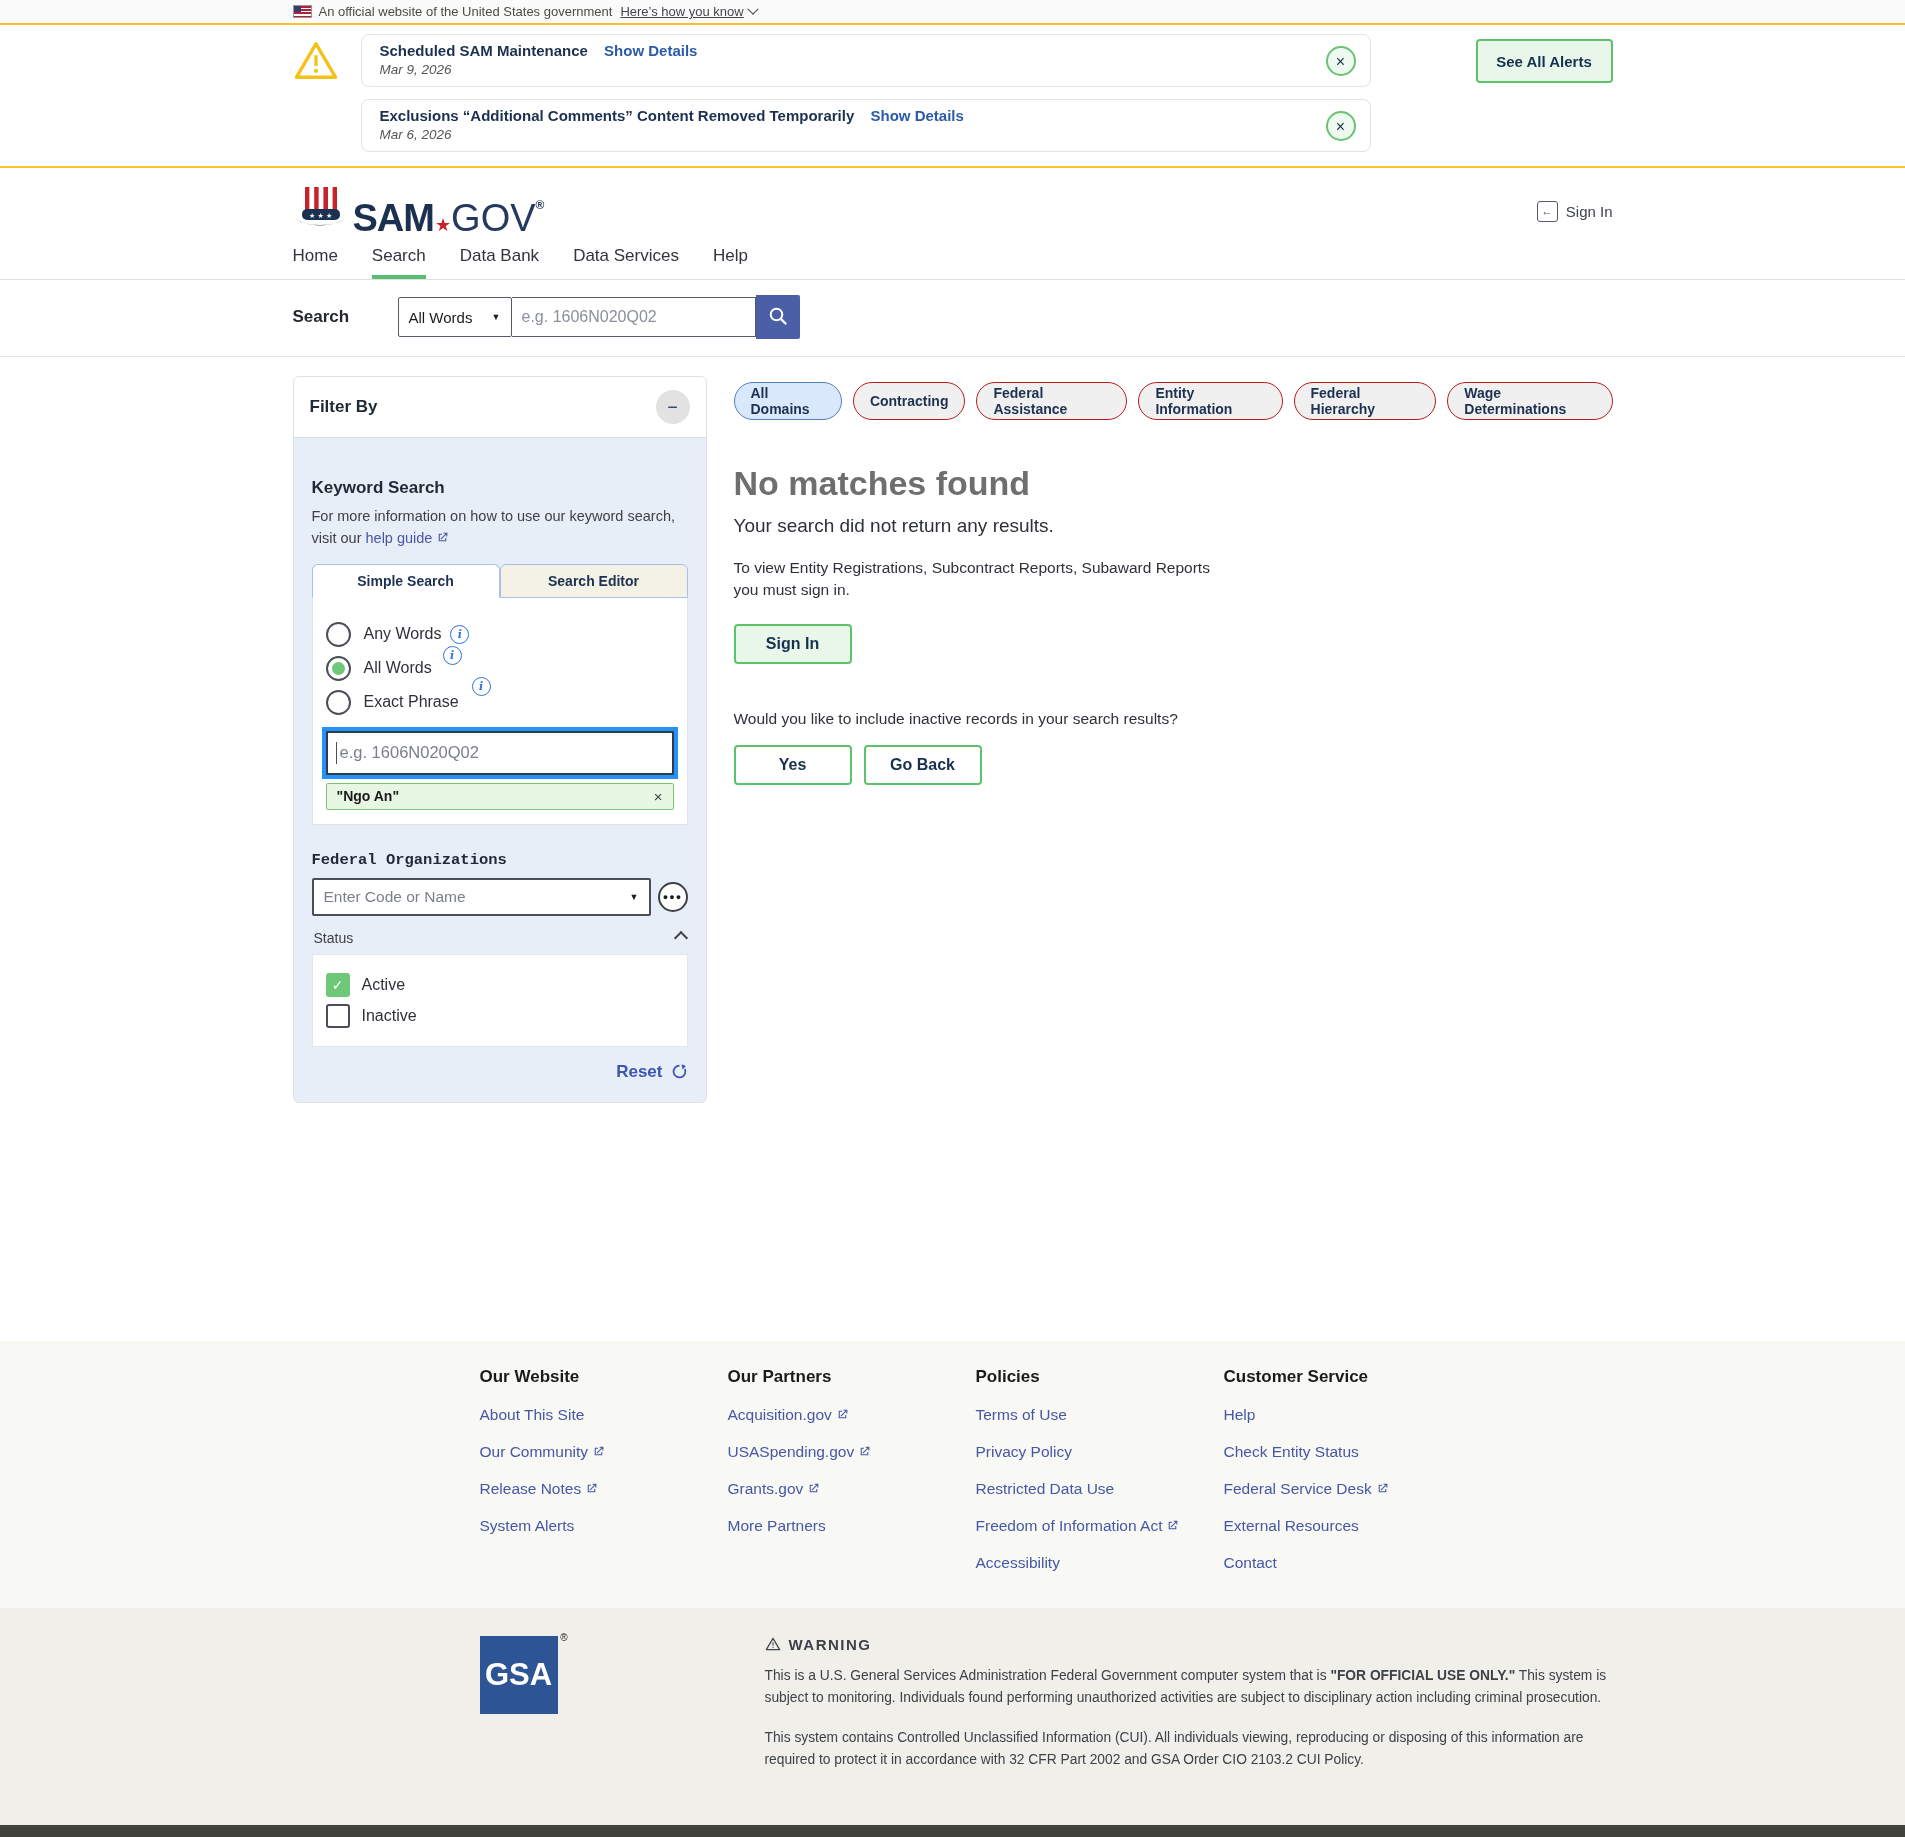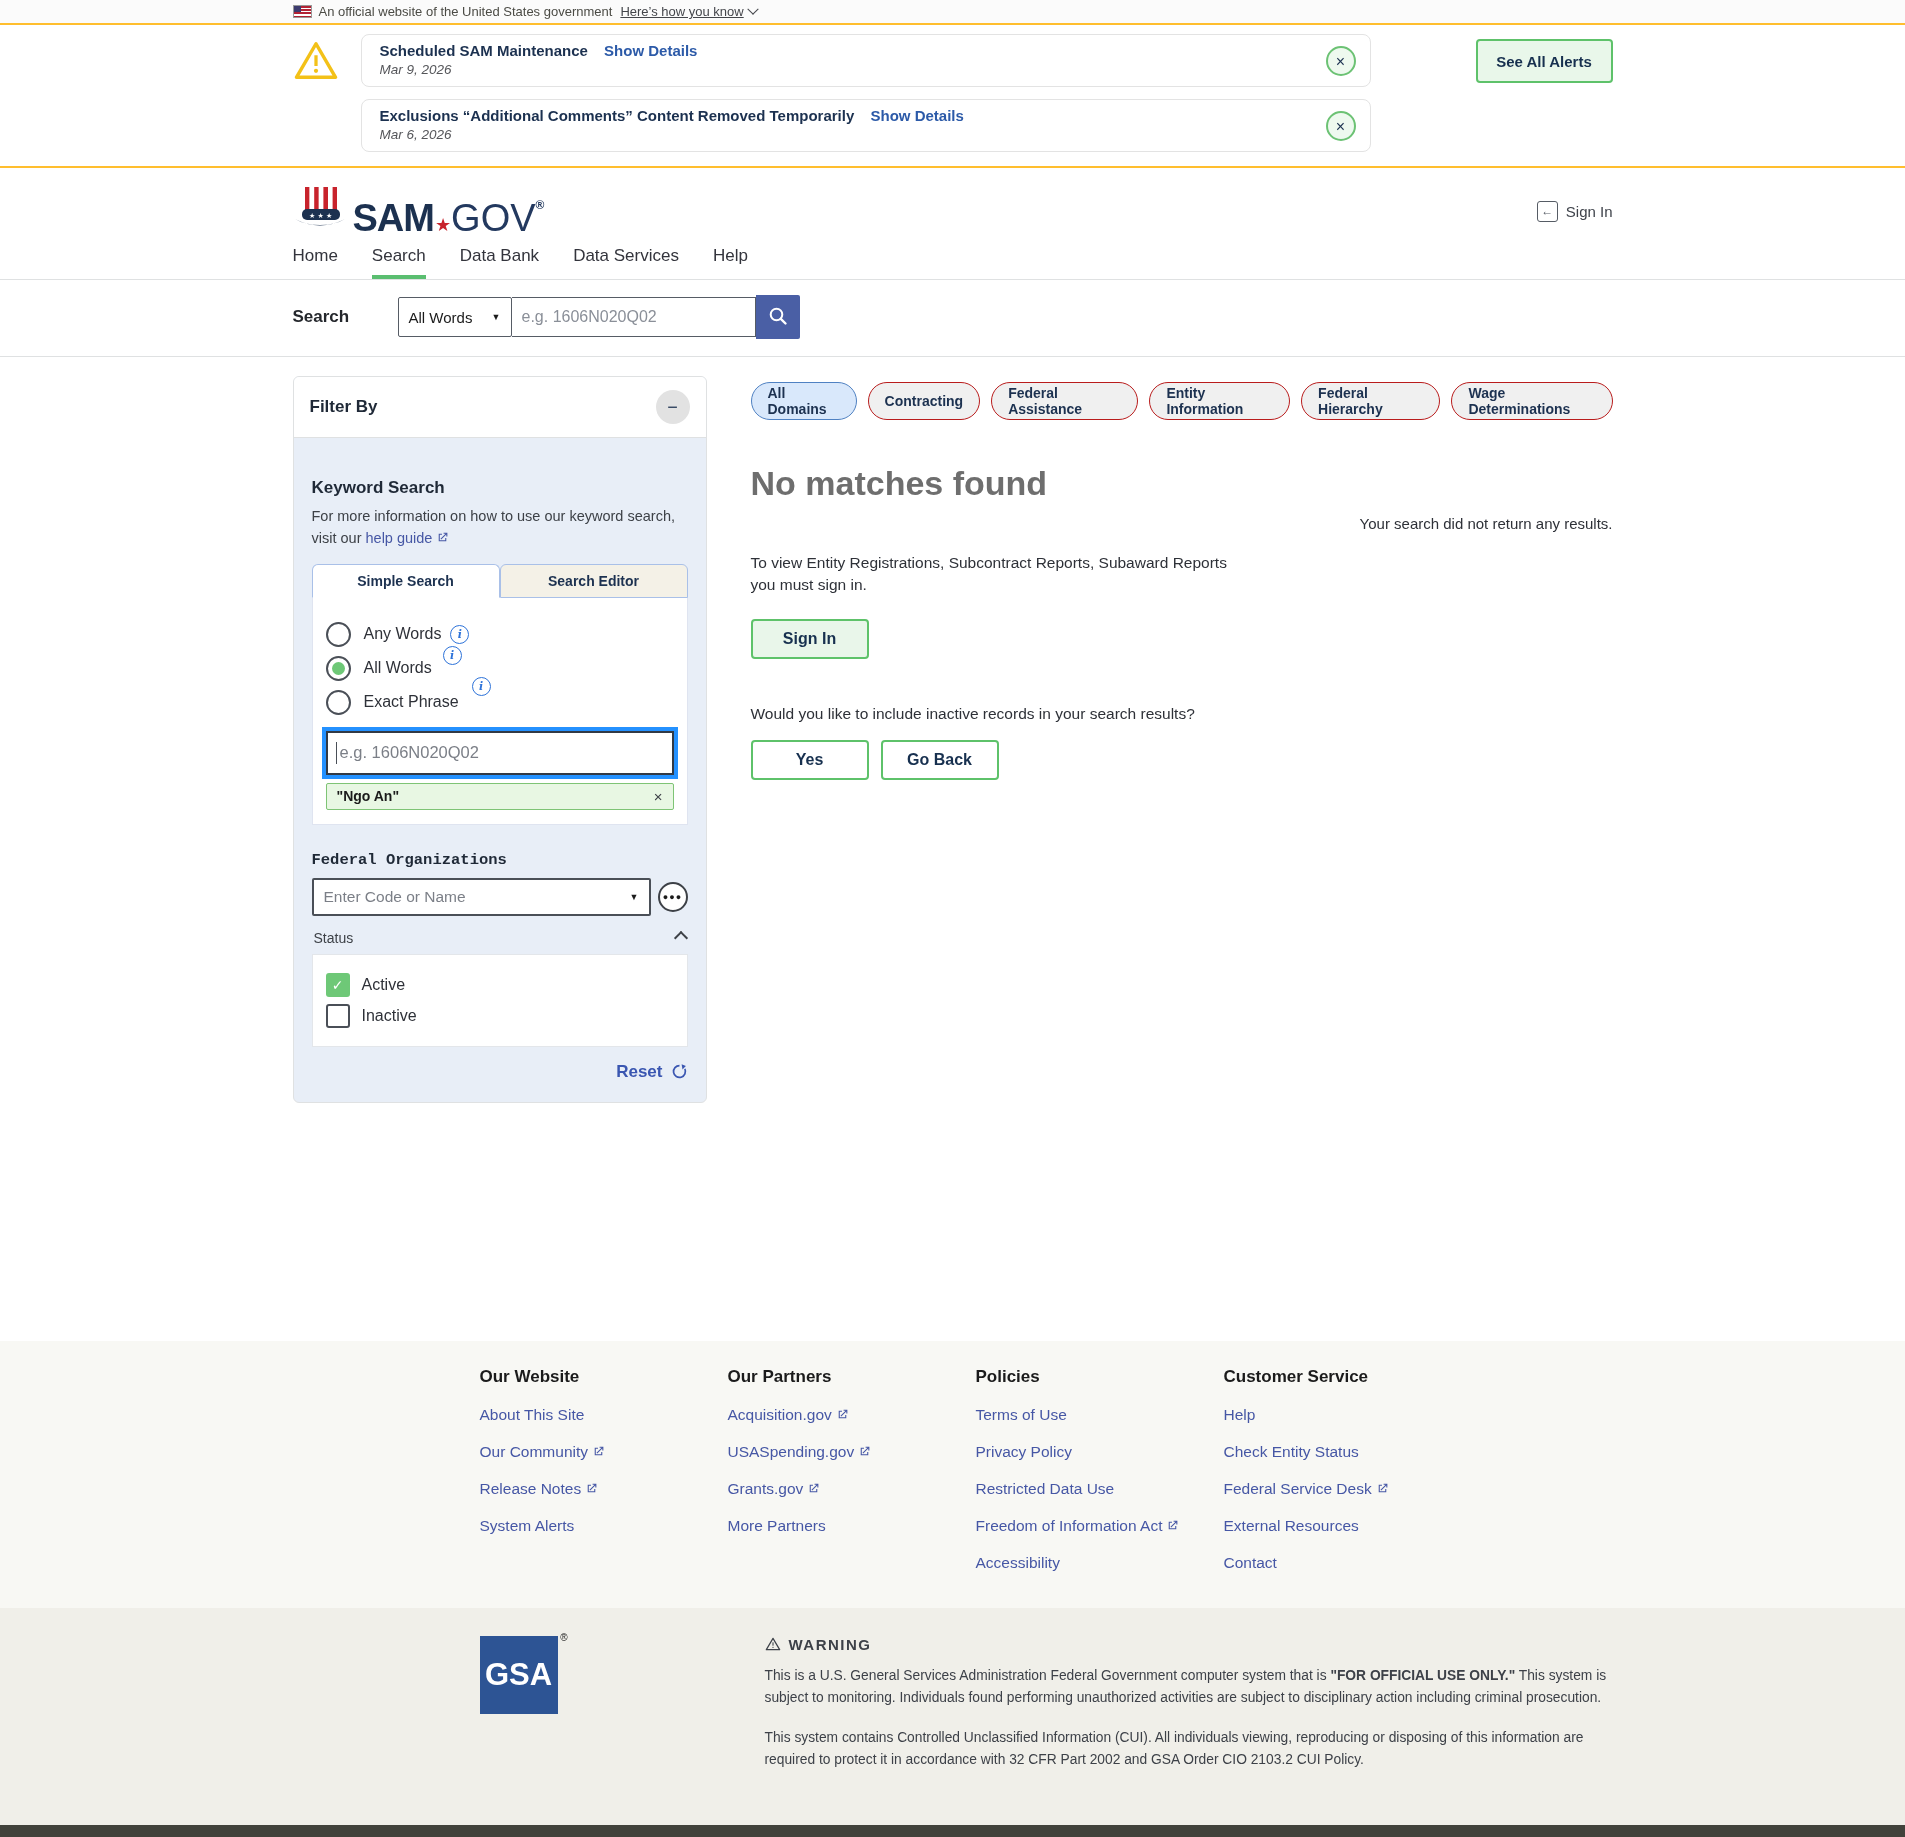--- a/index.html
+++ b/index.html
@@ -64,21 +64,21 @@
     display:flex;align-items:center;justify-content:space-between;padding:0 10px;font-size:15px;color:#1b1b1b;cursor:pointer;box-sizing:border-box;}
   .tri-down{font-size:9px;color:#1b1b1b;}
   .search-input{width:244px;height:40px;border:1px solid #565c65;border-left:none;box-sizing:border-box;
     padding:0 10px;font-size:16px;font-family:inherit;color:#1b1b1b;}
   .search-input::placeholder{color:#8a8f98;}
   .search-btn{width:44px;height:44px;background:#4a5fa5;border:none;border-radius:0 2px 2px 0;
     display:flex;align-items:center;justify-content:center;cursor:pointer;}
 
   
   .main-wrap{min-height:984px;}
-  .main-wrap .container{display:flex;align-items:flex-start;gap:44px;padding-top:19px;}
+  .main-wrap .container{display:flex;align-items:flex-start;gap:27px;padding-top:19px;}
 
   
   .filter-panel{width:412px;flex:0 0 auto;border:1px solid #dfe1e2;border-radius:6px;background:#e8eef7;overflow:hidden;}
   .filter-head{background:#fff;border-bottom:1px solid #dfe1e2;display:flex;align-items:center;justify-content:space-between;padding:13px 16px;}
   .filter-title{font-size:17px;font-weight:bold;color:#1f2937;}
   .collapse-btn{width:34px;height:34px;border-radius:50%;background:#e2e2e2;border:none;color:#1c3150;
     font-size:18px;display:flex;align-items:center;justify-content:center;cursor:pointer;}
   .filter-body{padding:14px 18px 20px;}
   .kw-heading{font-size:17px;font-weight:bold;color:#1f2937;margin:26px 0 8px;}
   .kw-info{font-size:14.5px;line-height:1.5;color:#3d4147;}
@@ -130,21 +130,21 @@
   .reset-ic{margin-left:8px;}
 
   
   .results{flex:1;padding-top:6px;}
   .pill-row{display:flex;gap:11px;}
   .pill{height:38px;padding:0 16px;border-radius:19px;display:flex;align-items:center;
     font-size:14px;font-weight:bold;color:#1c3150;cursor:pointer;box-sizing:border-box;}
   .pill.active{background:#d9e8fb;border:1px solid #4f81c2;}
   .pill.normal{background:#f0f0f0;border:1px solid #b91c1c;}
   .nm-heading{font-size:34px;font-weight:bold;color:#6e6e6e;margin:44px 0 12px;}
-  .nm-line1{font-size:15px;color:#2e3138;margin:0 0 20px;text-align:right;}
+  .nm-line1{font-size:19px;color:#2e3138;margin:0 0 20px;}
   .nm-line2{font-size:15.5px;color:#2e3138;margin:0 0 22px;max-width:500px;line-height:1.45;}
   .btn-green-fill{width:118px;height:40px;background:#e9f6ea;border:2px solid #5ec26a;border-radius:4px;
     color:#17304f;font-weight:bold;font-size:16px;cursor:pointer;font-family:inherit;}
   .nm-question{font-size:15.5px;color:#2e3138;margin:46px 0 0;}
   .btn-row{display:flex;gap:12px;margin-top:17px;}
   .btn-green-outline{width:118px;height:40px;background:#fff;border:2px solid #5ec26a;border-radius:4px;
     color:#17304f;font-weight:bold;font-size:16px;cursor:pointer;font-family:inherit;}
 
   
   .footer-links{background:#f8f8f4;padding:26px 0 36px;}

